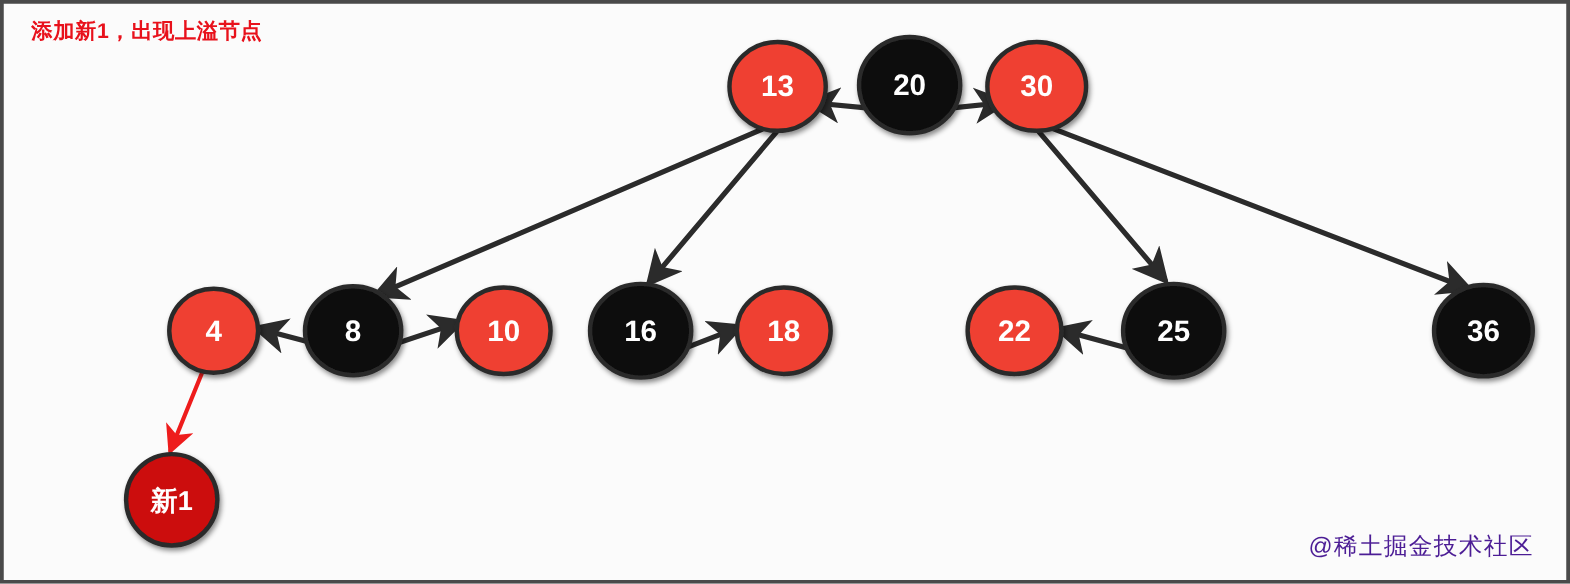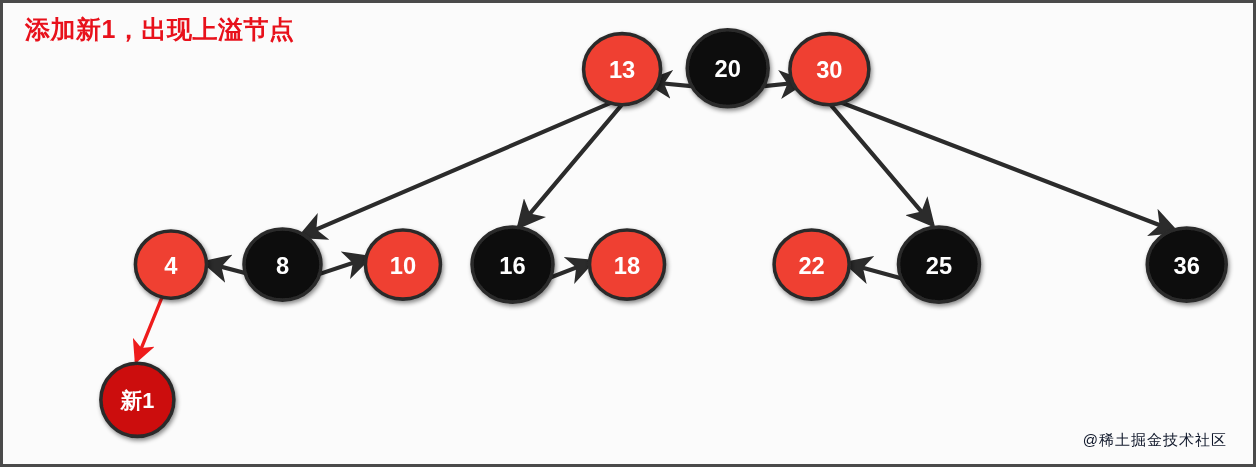--- a/index.html
+++ b/index.html
@@ -20,33 +20,33 @@
   #diagram-svg {
     position: absolute;
     inset: 0;
     width: 100%;
     height: 100%;
   }
   .title-text {
     position: absolute;
     left: 22px;
     top: 10px;
-    font-size: 25px;
+    font-size: 17px;
     font-weight: bold;
     color: #e8111b;
     letter-spacing: 0.5px;
     white-space: nowrap;
     font-family: "Liberation Sans", "DejaVu Sans", sans-serif;
   }
   .watermark-text {
     position: absolute;
     right: 26px;
     bottom: 14px;
-    font-size: 15px;
-    color: #0f172a;
+    font-size: 19px;
+    color: #4c1d95;
     letter-spacing: 1px;
     white-space: nowrap;
     font-family: "Liberation Sans", "DejaVu Sans", sans-serif;
   }
   .node-label {
     font-family: "Liberation Sans", "DejaVu Sans", sans-serif;
     font-weight: bold;
     fill: #ffffff;
     text-anchor: middle;
     dominant-baseline: central;

